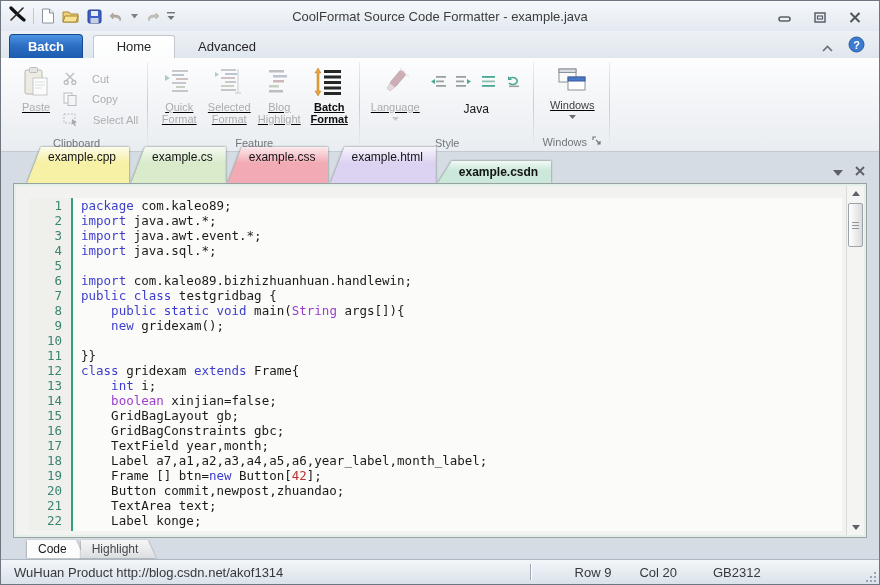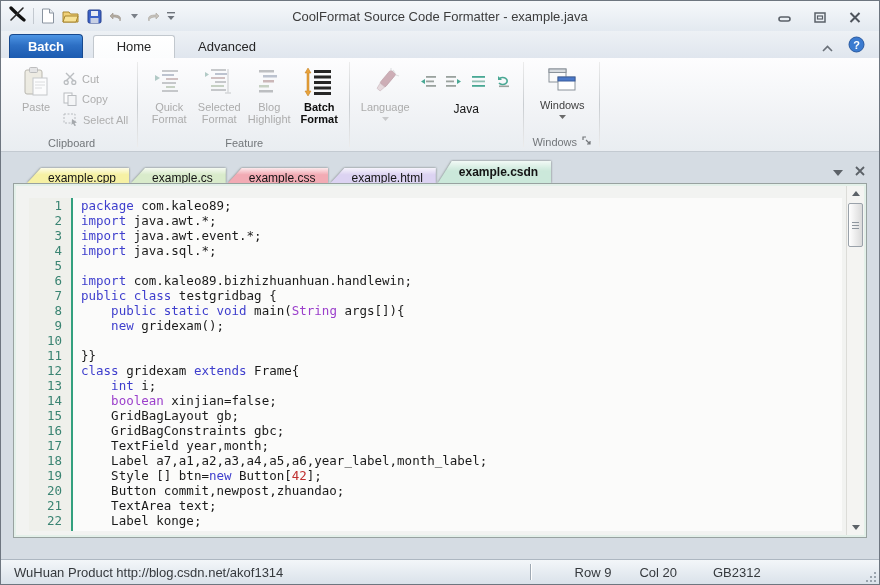--- a/index.html
+++ b/index.html
@@ -37,41 +37,41 @@
   .ribbon { position:absolute; top:57px; left:0; right:0; height:94px;
     background:linear-gradient(#FDFDFE,#F0F2F5 65%,#E9EDF1); border-bottom:1px solid #C3CAD1;
     display:flex; align-items:stretch; padding-left:4px; }
   .group { position:relative; padding:4px 6px 16px; display:flex; align-items:flex-start; }
   .group::after { content:""; position:absolute; right:0; top:4px; bottom:4px; width:1px;
     background:linear-gradient(#ECECEC,#C9CDD1,#ECECEC); }
   .group-label { position:absolute; bottom:2px; left:0; right:0; display:flex;
     justify-content:center; align-items:center; gap:5px; font-size:11px; color:#72767A; }
   .big-btn { width:50px; height:72px; display:flex; flex-direction:column; align-items:center;
     gap:3px; padding-top:4px; font-size:11px; line-height:12px; text-align:center;
-    background:none; border:none; }
+    background:none; border:none;text-decoration:underline; }
   .big-btn .lbl { color:#3F3F3F; }
   .big-btn.disabled .lbl { color:#ACACAC; }
   .big-btn.disabled svg { filter:grayscale(.55) opacity(.55); }
   .big-btn.batch .lbl { color:#0E0E0E; font-weight:700; }
   .small-col { display:flex; flex-direction:column; gap:7px; padding:10px 4px 0 2px; }
-  .small-btn { display:flex; align-items:center; gap:4px; font-size:11px; color:#AEAEAE;
+  .small-btn { display:flex; align-items:center; gap:14px; font-size:11px; color:#AEAEAE;
     background:none; border:none; }
   .small-btn svg { filter:grayscale(.55) opacity(.6); }
   .style-stack { display:flex; flex-direction:column; align-items:center; gap:10px;
     padding-top:12px; width:104px; }
   .mini-icons { display:flex; gap:8px; }
   .mini-icons button { background:none; border:none; padding:0; }
   .java-label { font-size:12px; color:#141414; background:none; border:none; }
   .dd-arrow { margin-top:1px; }
 
   
   .ftab-strip { position:absolute; left:26px; top:158px; height:24px; display:flex;
     align-items:flex-end; }
   .ftab-w { filter:drop-shadow(0 0 1px rgba(90,100,95,.85)); margin-right:2px; }
-  .ftab { height:15px; line-height:21px; padding:0 13px 0 21px; font-size:12px; color:#141414;
+  .ftab { height:36px; line-height:21px; padding:0 13px 0 21px; font-size:12px; color:#141414;
     clip-path:polygon(14px 0, 100% 0, 100% 100%, 0 100%); white-space:nowrap; }
   .ftab-w.sel .ftab { font-weight:700; height:22px; line-height:22px; }
   .ftab-ctrl { position:absolute; right:14px; top:163px; display:flex; gap:12px; }
   .ftab-ctrl button { background:none; border:none; padding:0; }
 
   
   .editor { position:absolute; left:12px; right:12px; top:182px; height:355px;
     background:#F2F3F1; border:1px solid #98A2A0; box-shadow:inset 0 0 0 2px #E3F0E9; }
   .code-surface { position:absolute; left:15px; top:14px; right:24px; bottom:6px;
     background:linear-gradient(90deg,#EFF0EB 0 42px,#33A07E 42px 44px,#FBFBFA 44px);
@@ -337,20 +337,21 @@
           <button>
             <svg width="17" height="15" viewBox="0 0 17 15">
                 <path d="M4 5 a4.5 3.5 0 1 1 0 4" fill="none" stroke="#49A894" stroke-width="1.6"></path>
                 <path d="M3 2 v4 h4 z" fill="#49A894"></path>
                 <rect x="4" y="11.5" width="10" height="1.6" fill="#9AA29E"></rect>
               </svg>
           </button>
         </div>
         <button class="java-label">Java</button>
       </div>
+      <div class="group-label">Style</div>
     </div>
 
     <div class="group">
       <button class="big-btn" style="width:64px">
         <svg width="34" height="30" viewBox="0 0 34 30">
           <rect x="4" y="3" width="17" height="13" fill="#FAFAFA" stroke="#8A929A"></rect>
           <rect x="4" y="3" width="17" height="3.5" fill="#D8DCE0" stroke="#8A929A"></rect>
           <rect x="13" y="11" width="17" height="13" fill="#FFF" stroke="#8A929A"></rect>
           <rect x="13" y="11" width="17" height="4" fill="#4A78C8" stroke="#3A5C9C"></rect>
         </svg>
@@ -469,21 +470,21 @@
         <div class="code-line">
           <span class="ln">17</span>
           <span class="code"><span class="tok-p">    TextField year,month;</span></span>
         </div>
         <div class="code-line">
           <span class="ln">18</span>
           <span class="code"><span class="tok-p">    Label a7,a1,a2,a3,a4,a5,a6,year_label,month_label;</span></span>
         </div>
         <div class="code-line">
           <span class="ln">19</span>
-          <span class="code"><span class="tok-p">    Style [] btn=</span><span class="tok-k">new</span><span class="tok-p"> Button[</span><span class="tok-n">42</span><span class="tok-p">];</span></span>
+          <span class="code"><span class="tok-p">    Frame [] btn=</span><span class="tok-k">new</span><span class="tok-p"> Button[</span><span class="tok-n">42</span><span class="tok-p">];</span></span>
         </div>
         <div class="code-line">
           <span class="ln">20</span>
           <span class="code"><span class="tok-p">    Button commit,newpost,zhuandao;</span></span>
         </div>
         <div class="code-line">
           <span class="ln">21</span>
           <span class="code"><span class="tok-p">    TextArea text;</span></span>
         </div>
         <div class="code-line">
@@ -501,20 +502,24 @@
         <div class="vs-grip"></div>
       </div>
       <button class="vs-btn vs-down">
         <svg width="8" height="5" viewBox="0 0 8 5">
             <path d="M0 0h8L4 5z" fill="#5C6268"></path>
           </svg>
       </button>
     </div>
   </div>
 
+  <div class="btabs">
+    <span class="btab-w"><button class="btab sel">Code</button></span>
+    <span class="btab-w"><button class="btab unsel">Highlight</button></span>
+  </div>
 
   <div class="statusbar">
     <span class="sb-left">WuHuan Product http://blog.csdn.net/akof1314</span>
     <span class="sb-sep"></span>
     <span class="sb-rowcol">
       <span>Row 9</span>
       <span>Col 20</span>
     </span>
     <span class="sb-enc">GB2312</span>
     <span class="sb-grip">

